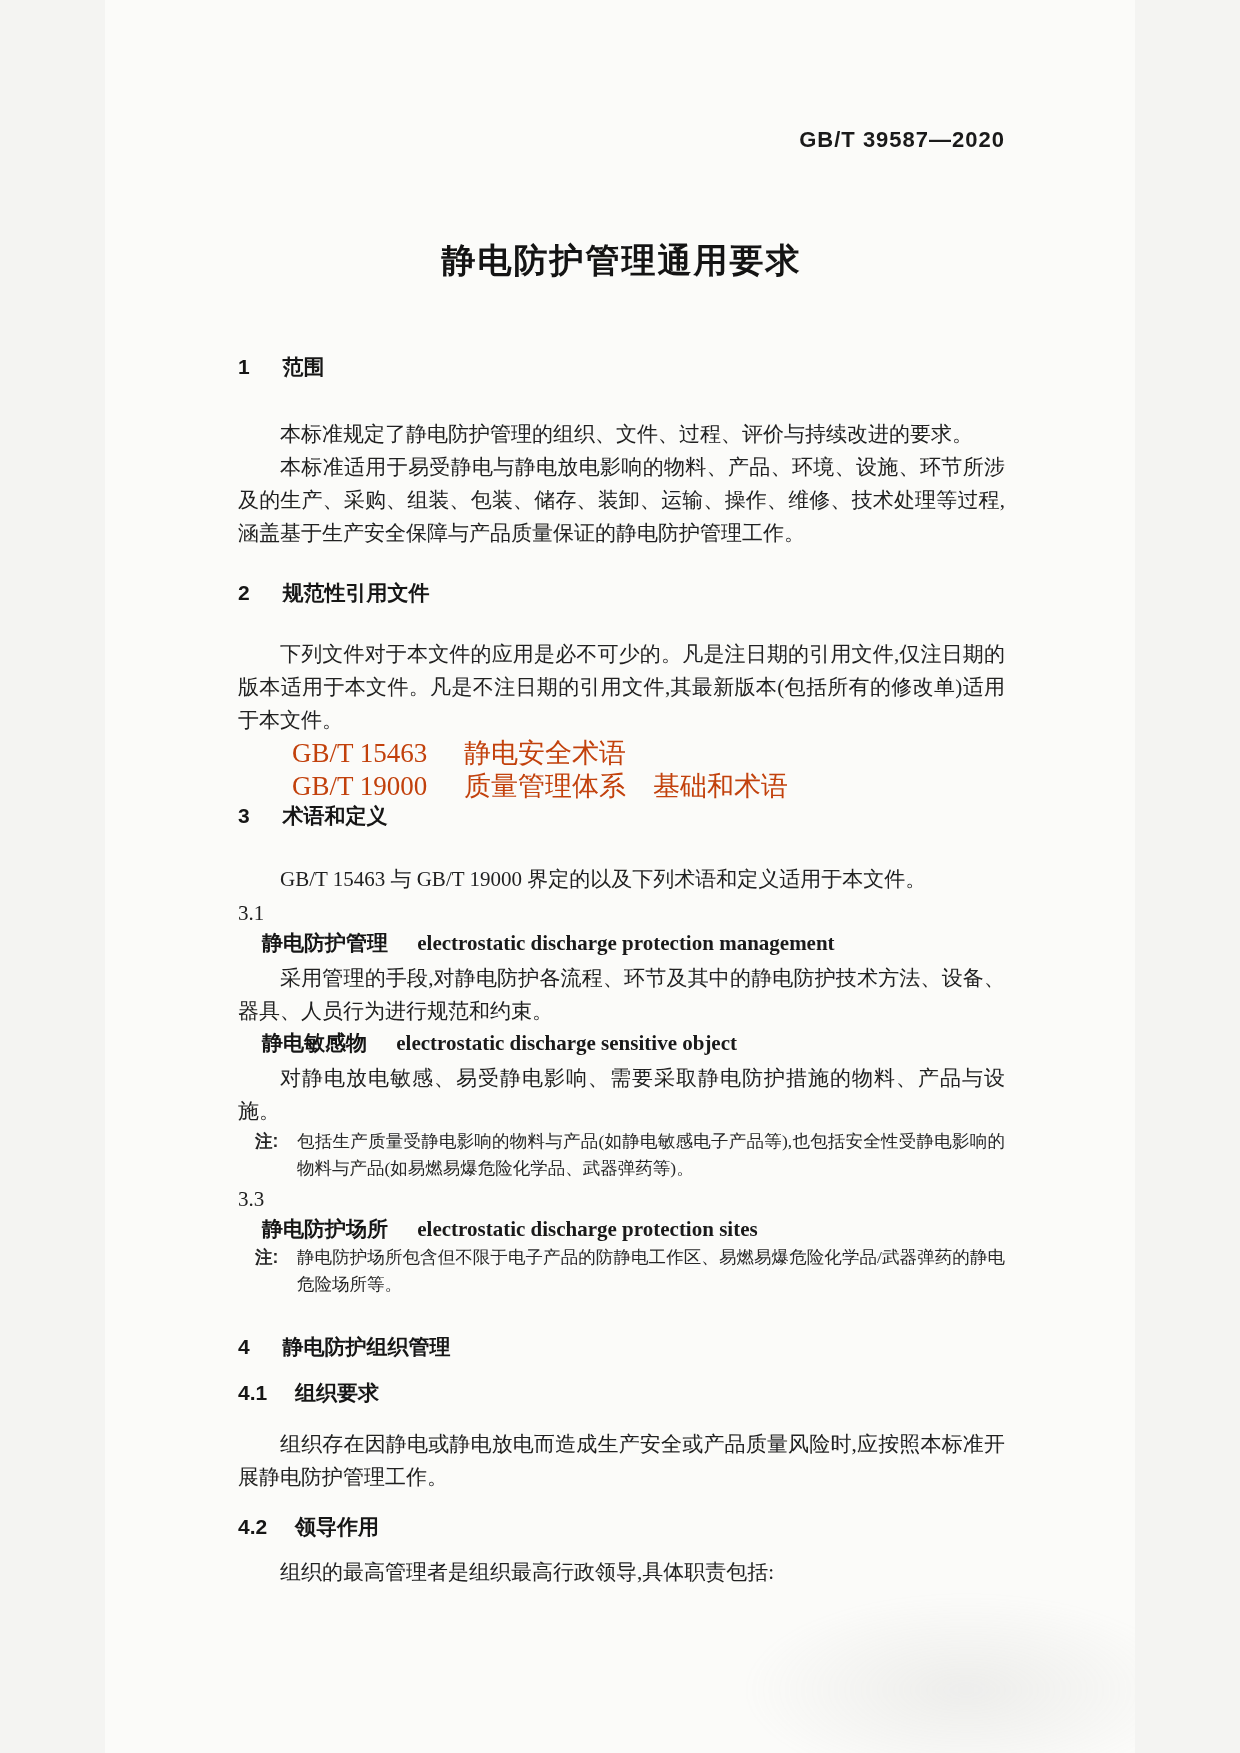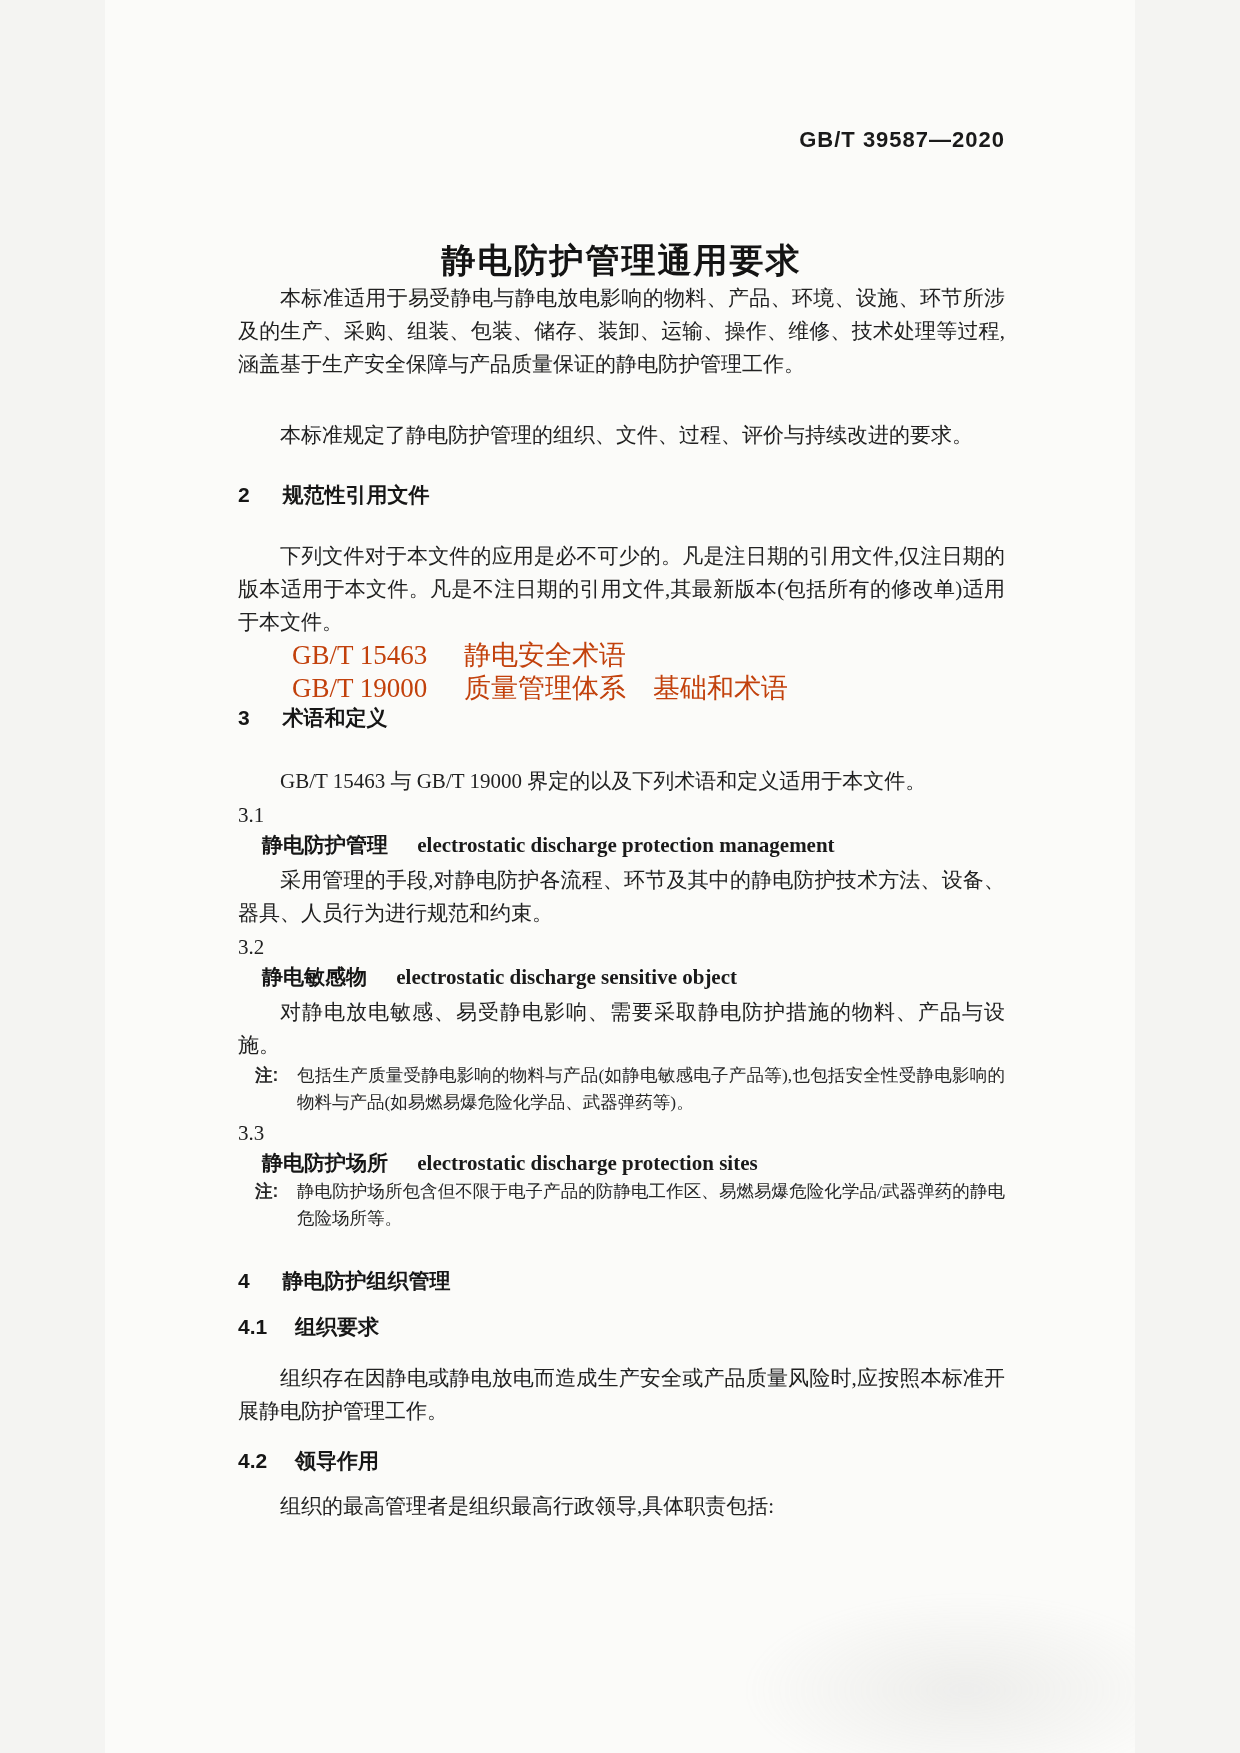--- a/index.html
+++ b/index.html
@@ -158,22 +158,26 @@
 </head>
 <body>
 
 <div class="page">
 
   <div class="page-header">GB/T 39587—2020</div>
 
   <h1 class="doc-title">静电防护管理通用要求</h1>
 
   <section>
+    <h2 class="clause-h mt-c1h">
+      <span class="c-num">1</span>
+      <span class="c-title">范围</span>
+    </h2>
+    <p class="body-p mt-c1p1">本标准规定了静电防护管理的组织、文件、过程、评价与持续改进的要求。</p>
     <p class="body-p">本标准适用于易受静电与静电放电影响的物料、产品、环境、设施、环节所涉及的生产、采购、组装、包装、储存、装卸、运输、操作、维修、技术处理等过程,涵盖基于生产安全保障与产品质量保证的静电防护管理工作。</p>
-    <p class="body-p mt-c1p1">本标准规定了静电防护管理的组织、文件、过程、评价与持续改进的要求。</p>
   </section>
 
   <section>
     <h2 class="clause-h mt-c2h">
       <span class="c-num">2</span>
       <span class="c-title">规范性引用文件</span>
     </h2>
     <p class="body-p mt-c2p">下列文件对于本文件的应用是必不可少的。凡是注日期的引用文件,仅注日期的版本适用于本文件。凡是不注日期的引用文件,其最新版本(包括所有的修改单)适用于本文件。</p>
     <p class="ref-line">
       <span class="ref-code">GB/T 15463</span>
@@ -192,21 +196,20 @@
     </h2>
     <p class="body-p mt-c3i">GB/T 15463 与 GB/T 19000 界定的以及下列术语和定义适用于本文件。</p>
 
     <p class="term-num mt-tnum">3.1</p>
     <p class="term-line">
       <span class="t-zh">静电防护管理</span>
       <span class="t-en">electrostatic discharge protection management</span>
     </p>
     <p class="body-p mt-def">采用管理的手段,对静电防护各流程、环节及其中的静电防护技术方法、设备、器具、人员行为进行规范和约束。</p>
 
-    <p class="term-num mt-tnum">3.2</p>
     <p class="term-line">
       <span class="t-zh">静电敏感物</span>
       <span class="t-en">electrostatic discharge sensitive object</span>
     </p>
     <p class="body-p mt-def">对静电放电敏感、易受静电影响、需要采取静电防护措施的物料、产品与设施。</p>
     <p class="note">
       <span class="note-label">注:</span>
       <span>包括生产质量受静电影响的物料与产品(如静电敏感电子产品等),也包括安全性受静电影响的物料与产品(如易燃易爆危险化学品、武器弹药等)。</span>
     </p>
 

